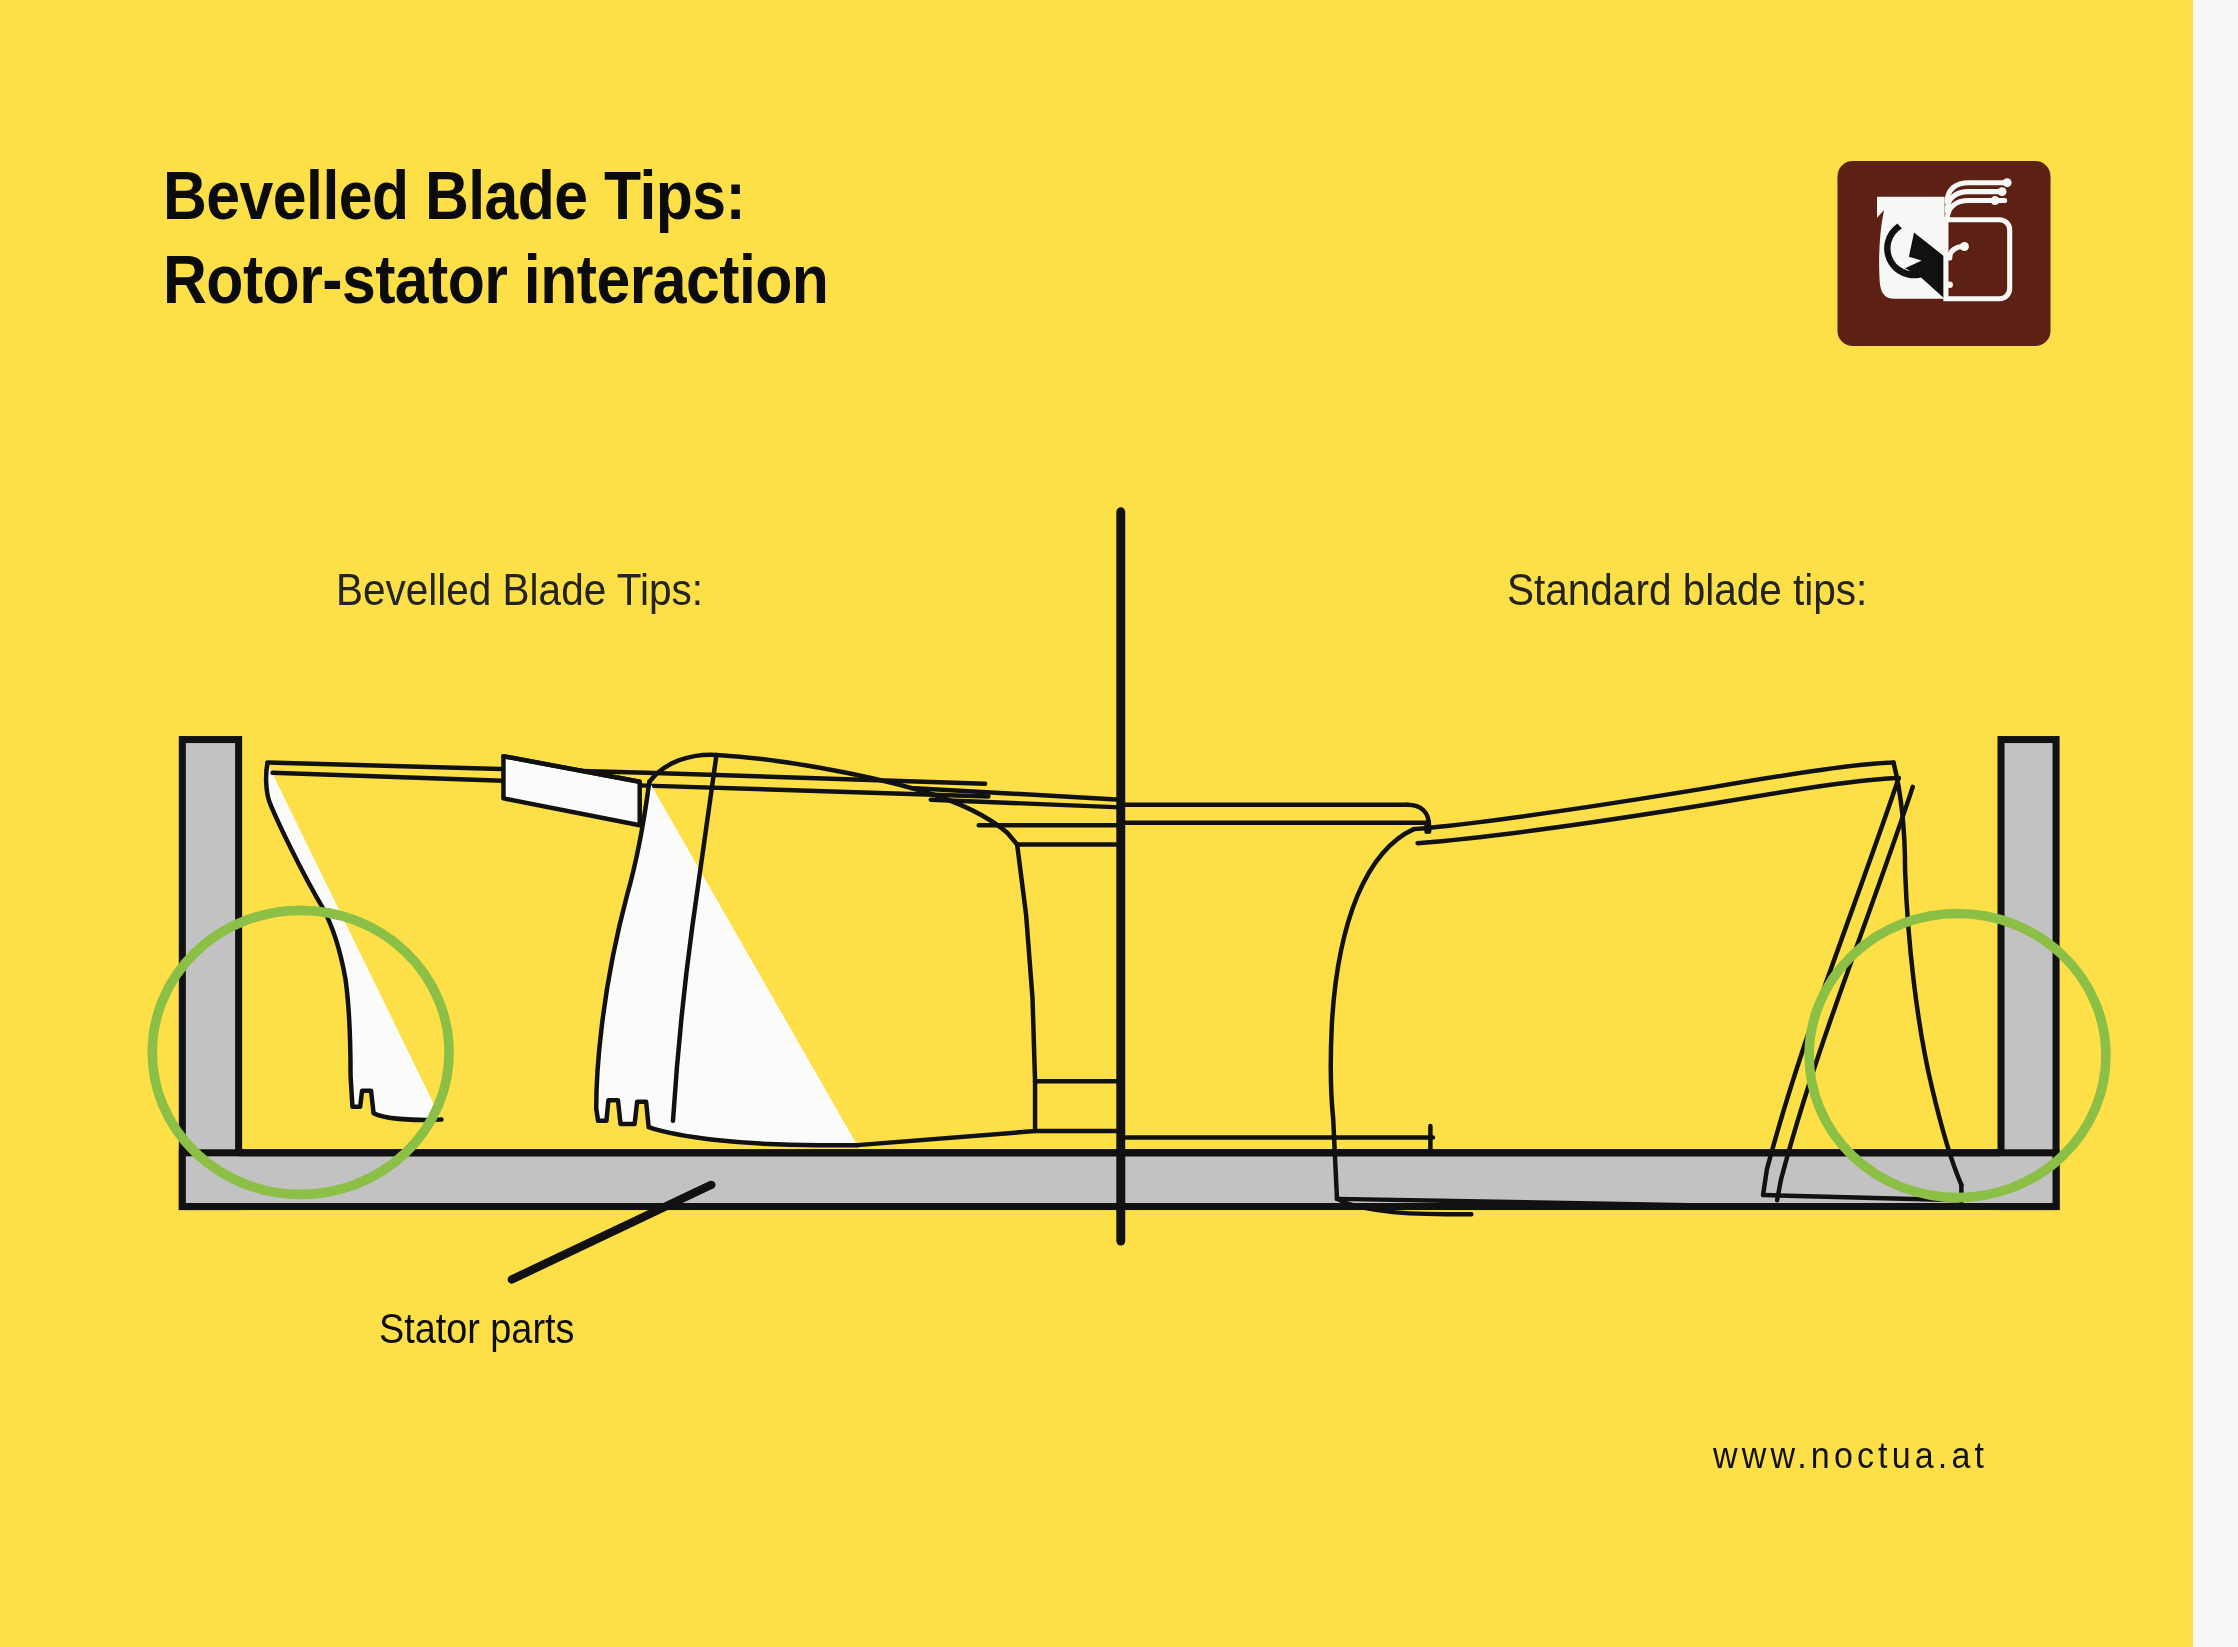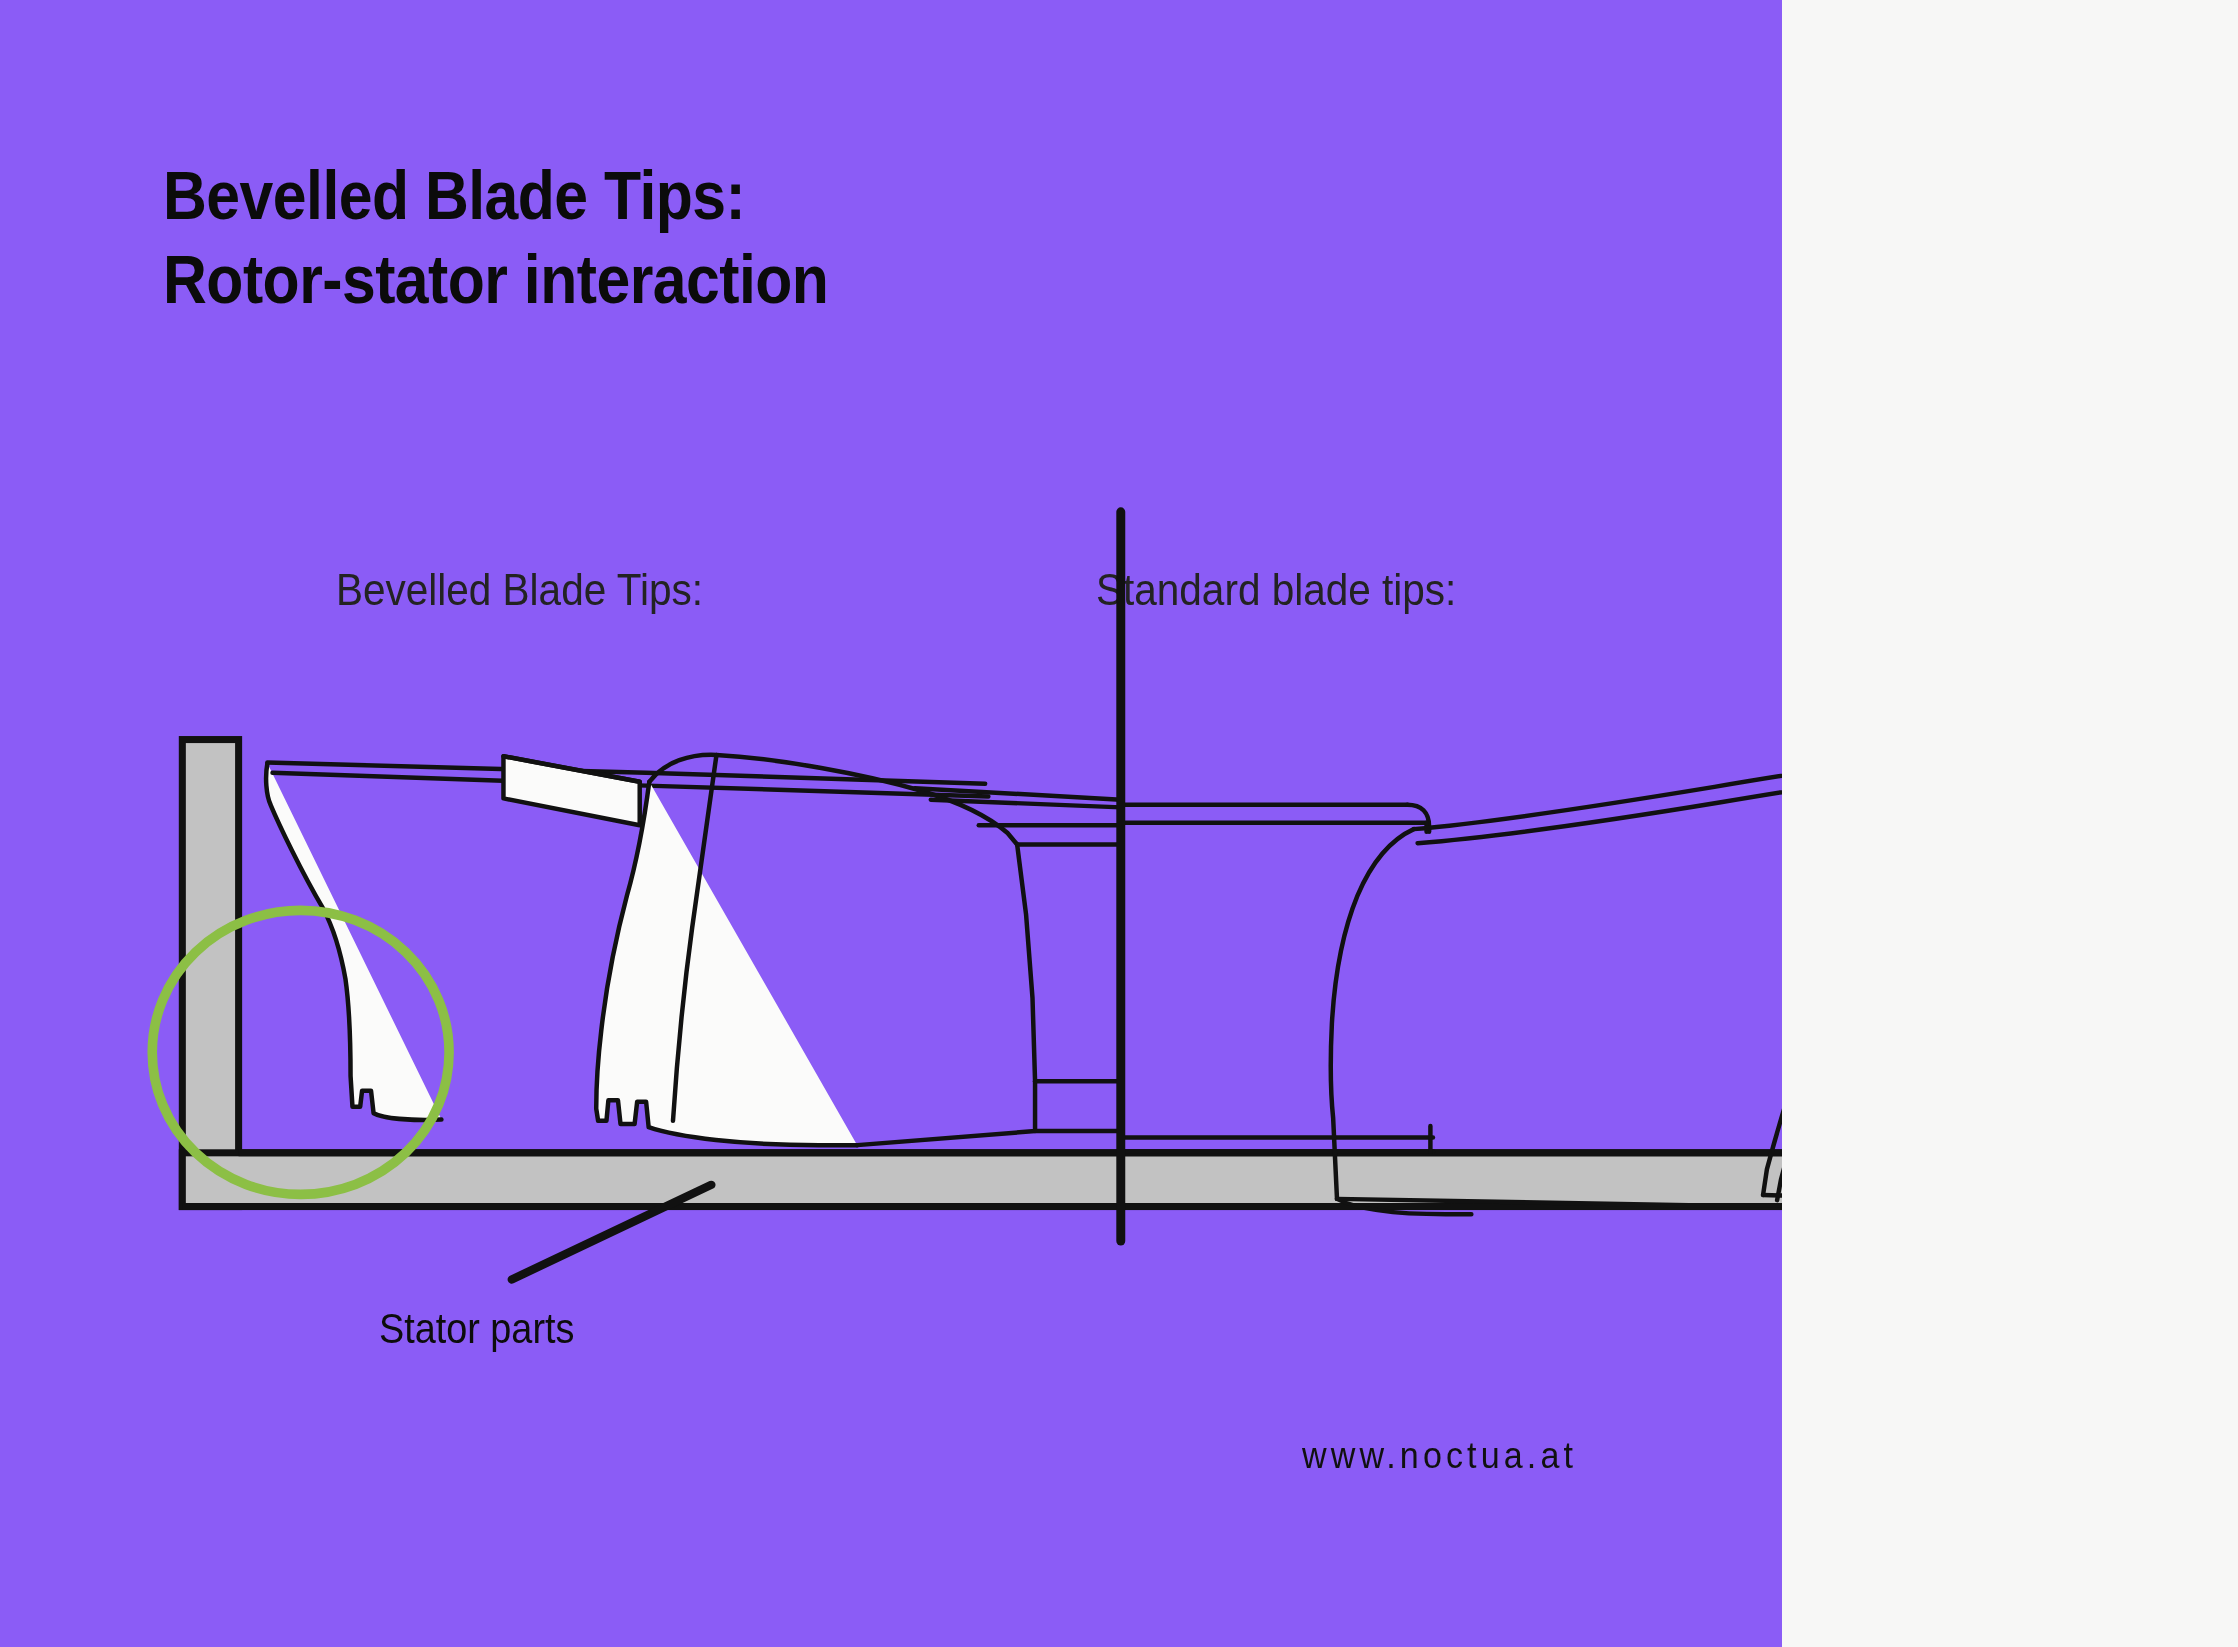--- a/index.html
+++ b/index.html
@@ -5,23 +5,23 @@
   html, body {
     margin: 0;
     padding: 0;
     background: #f7f7f6;
   }
   body {
     font-family: "Liberation Sans", sans-serif;
   }
   #page {
     position: relative;
-    width: 1782px;
+    width: 2193px;
     height: 1648px;
-    background: #8b5cf6;
+    background: #fde047;
     overflow: hidden;
   }
 
   
   #title-block {
     position: absolute;
     left: 163px;
     top: 154px;
     width: 1087px;
   }

